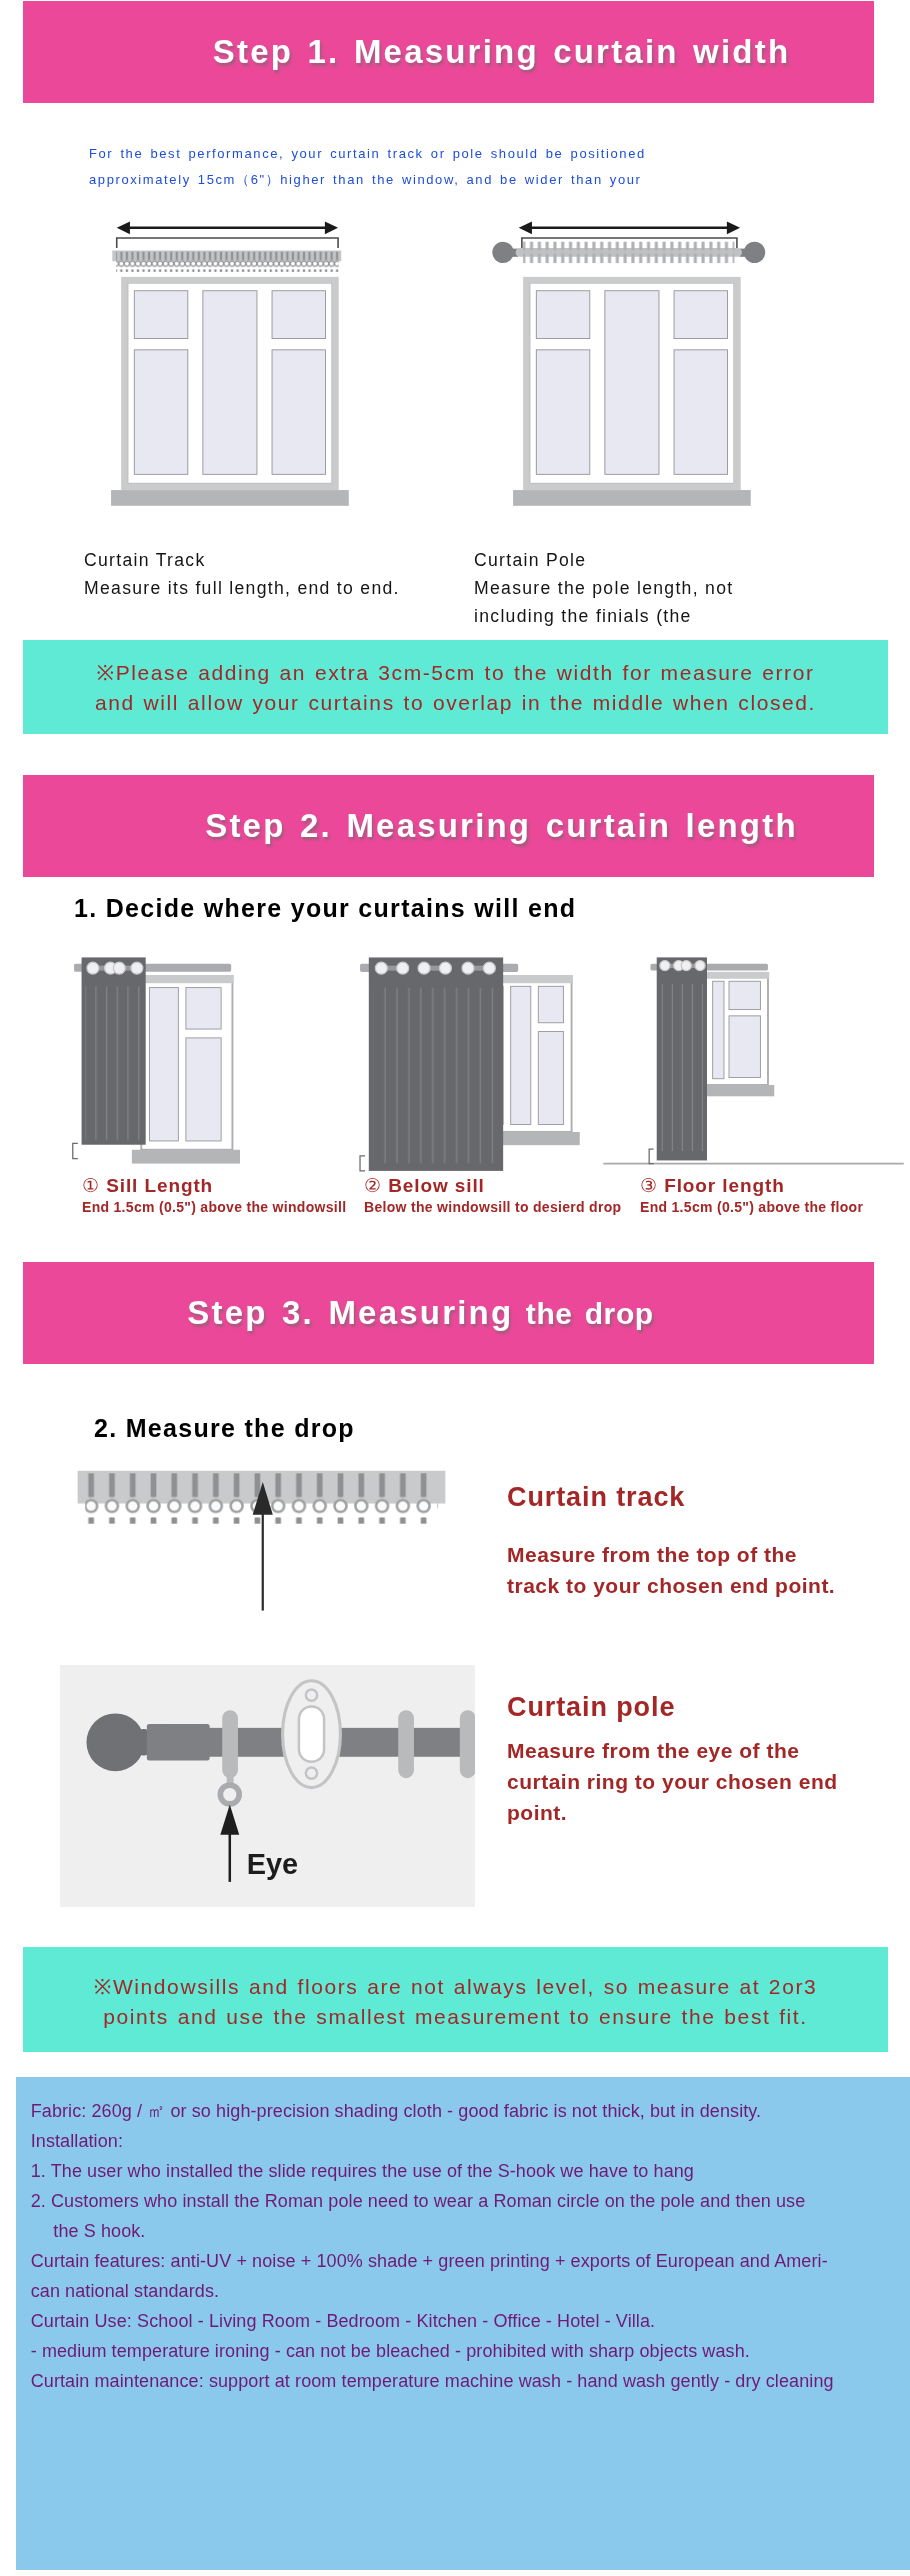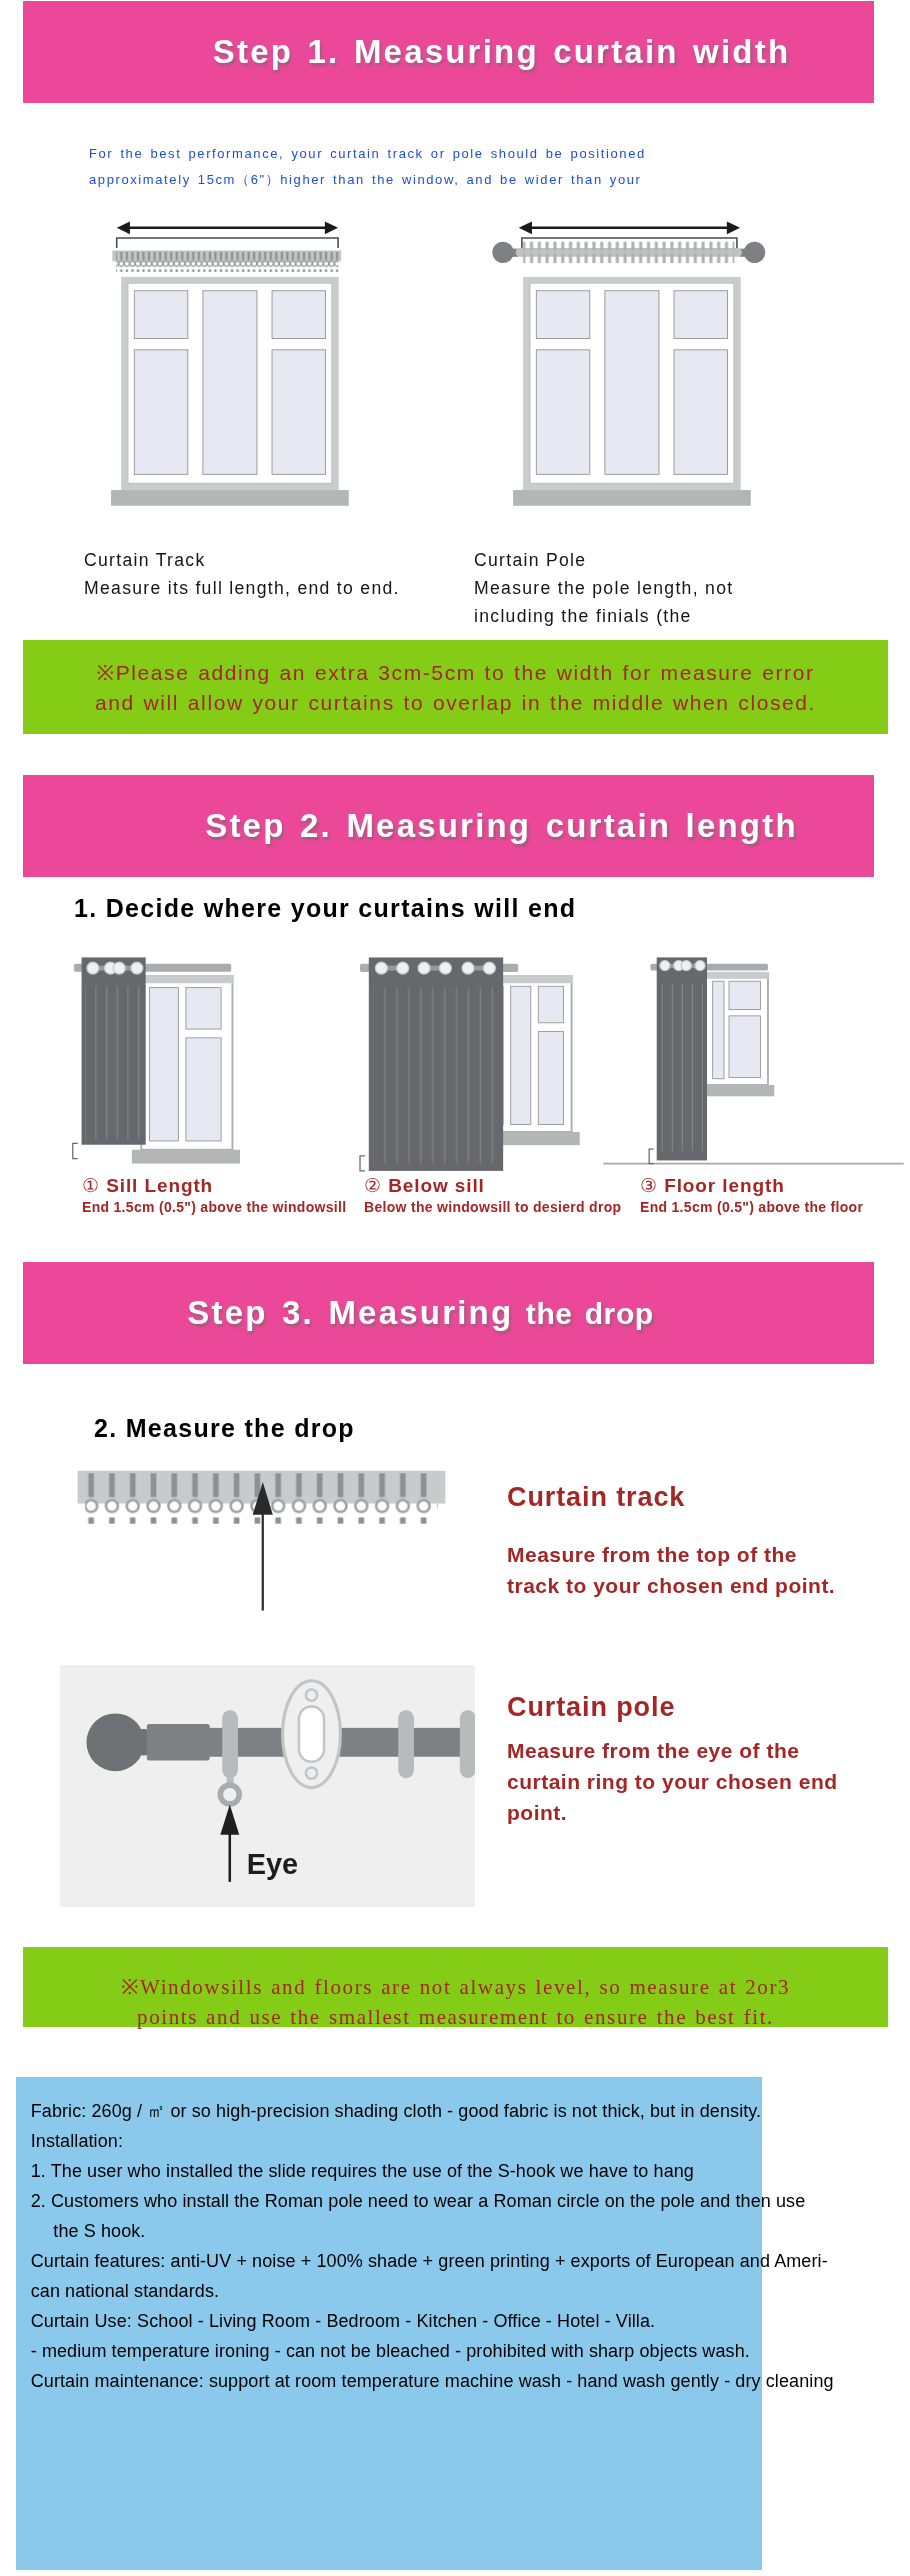--- a/index.html
+++ b/index.html
@@ -8,32 +8,32 @@
   .step-header{position:absolute;left:23px;width:851px;height:102px;background:#ec4899;
         display:flex;align-items:center;justify-content:center;color:#ffffff;
         font-weight:bold;font-size:33px;letter-spacing:2.2px;word-spacing:3.1px;
         text-shadow:1.9px 2.5px 2.5px rgba(105,105,105,0.55);}
   .shift-r{transform:translateX(53px);}
   .shift-l{transform:translateX(-28px);}
   .title-sub{font-weight:600;font-size:30px;letter-spacing:0.6px;margin-left:12.6px;}
   .intro{position:absolute;left:89px;top:141px;color:#1d4ed8;font-size:13px;
         letter-spacing:1.6px;word-spacing:1.9px;line-height:26px;}
   .caption{position:absolute;color:#151515;font-size:17.6px;letter-spacing:1.3px;line-height:28px;}
-  .note{position:absolute;left:23px;width:865px;background:#84cc16;color:#A32726;
+  .note{position:absolute;left:23px;width:865px;background:#5eead4;color:#A32726;
         text-align:center;font-size:21px;letter-spacing:1.6px;word-spacing:1.3px;
         line-height:30px;box-sizing:border-box;}
   .sub-heading{position:absolute;color:#000000;font-weight:bold;font-size:25px;
         letter-spacing:1.3px;}
   .option-label{position:absolute;color:#A32726;font-weight:bold;font-size:19px;letter-spacing:0.9px;}
   .option-label .circ{font-weight:normal;}
   .option-desc{position:absolute;color:#A32726;font-weight:bold;font-size:14px;letter-spacing:0.3px;}
   .red-heading{position:absolute;color:#A32726;font-weight:bold;font-size:27px;letter-spacing:0.9px;}
   .red-desc{position:absolute;color:#A32726;font-weight:bold;font-size:21px;line-height:31px;letter-spacing:0.5px;}
-  .info{position:absolute;left:15.7px;top:2077px;width:746px;height:493px;background:#8AC8EC;
-        color:#000000;font-size:18px;line-height:30px;letter-spacing:0.1px;
+  .info{position:absolute;left:15.7px;top:2077px;width:894px;height:493px;background:#8AC8EC;
+        color:#701a75;font-size:18px;line-height:30px;letter-spacing:0.1px;
         box-sizing:border-box;padding:19px 12.6px 0 15px;white-space:nowrap;}
   .info .indent{padding-left:22.6px;}
   svg.diag{position:absolute;}
 </style>
 </head>
 <body>
 
 <div class="page">
 
   <div class="step-header" style="top:1.3px;">
@@ -277,21 +277,21 @@
     <text x="297" y="332" font-family="Liberation Sans, sans-serif" font-size="46" font-weight="bold" fill="#1c1c1c">Eye</text>
   </svg>
 
   <div class="red-heading" style="left:507px;top:1692px;">Curtain pole</div>
   <div class="red-desc" style="left:507px;top:1735px;">
     <div>Measure from the eye of the</div>
     <div>curtain ring to your chosen end</div>
     <div>point.</div>
   </div>
 
-  <div class="note" style="top:1947px;height:80px;padding-top:25px;font-family:Liberation Serif, serif;">
+  <div class="note" style="top:1947px;height:105px;padding-top:25px;">
     <div>※Windowsills and floors are not always level, so measure at 2or3</div>
     <div>points and use the smallest measurement to ensure the best fit.</div>
   </div>
 
   <div class="info">
     <div>Fabric: 260g / ㎡ or so high-precision shading cloth - good fabric is not thick, but in density.</div>
     <div>Installation:</div>
     <div>1. The user who installed the slide requires the use of the S-hook we have to hang</div>
     <div>2. Customers who install the Roman pole need to wear a Roman circle on the pole and then use</div>
     <div class="indent">the S hook.</div>

